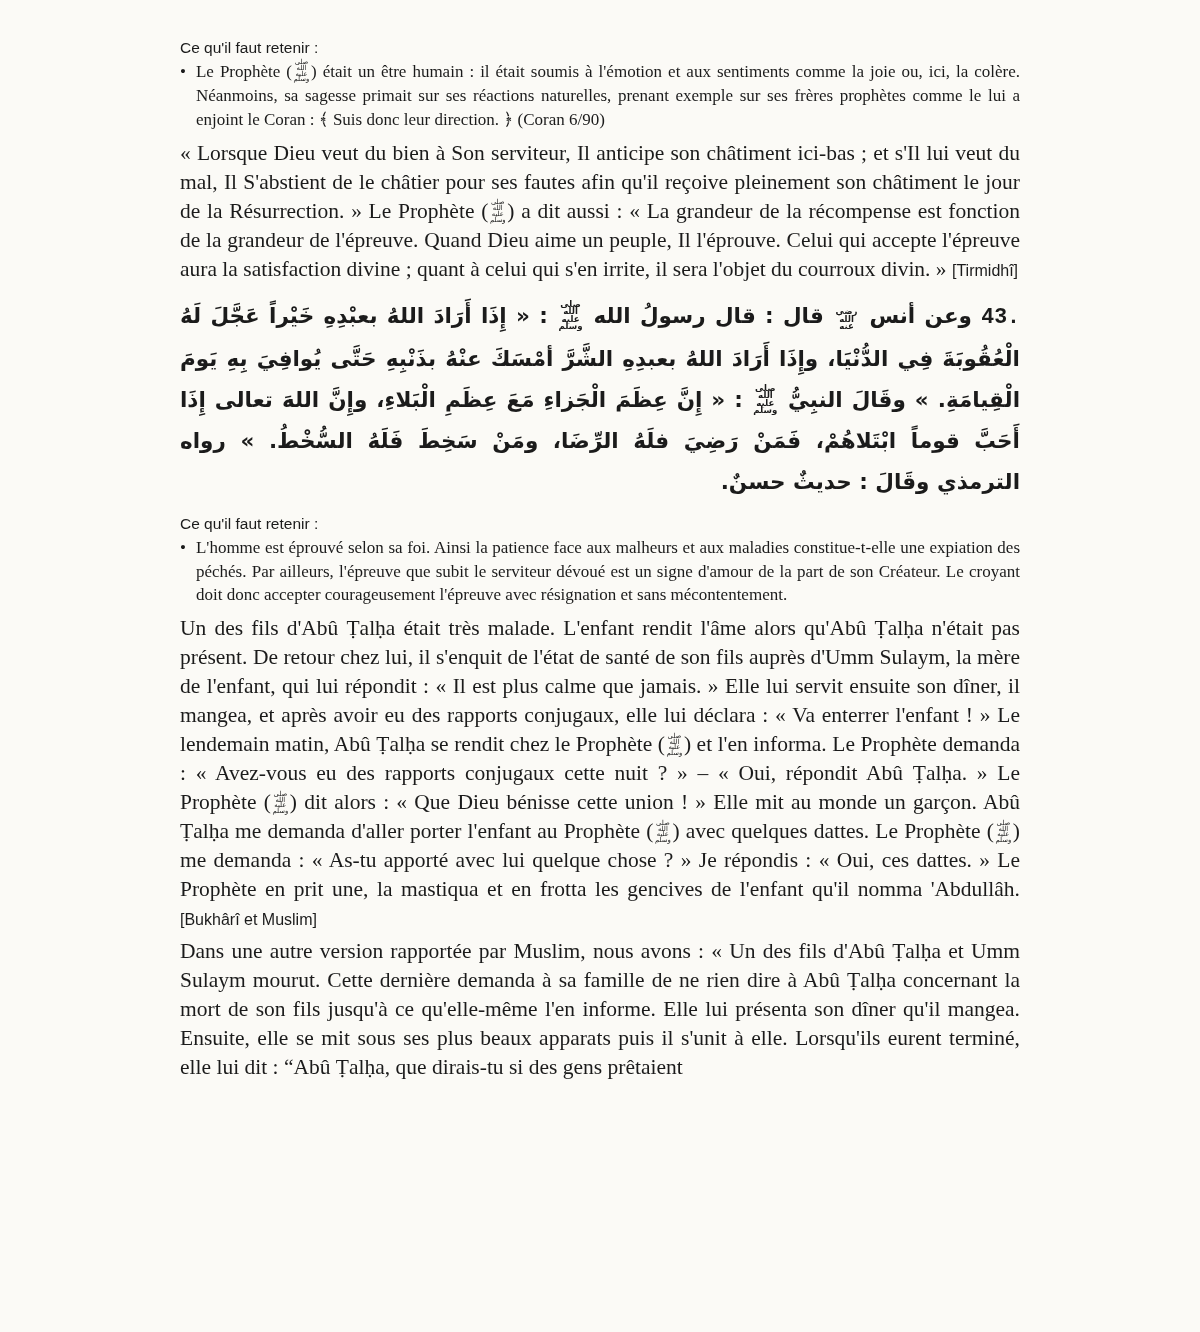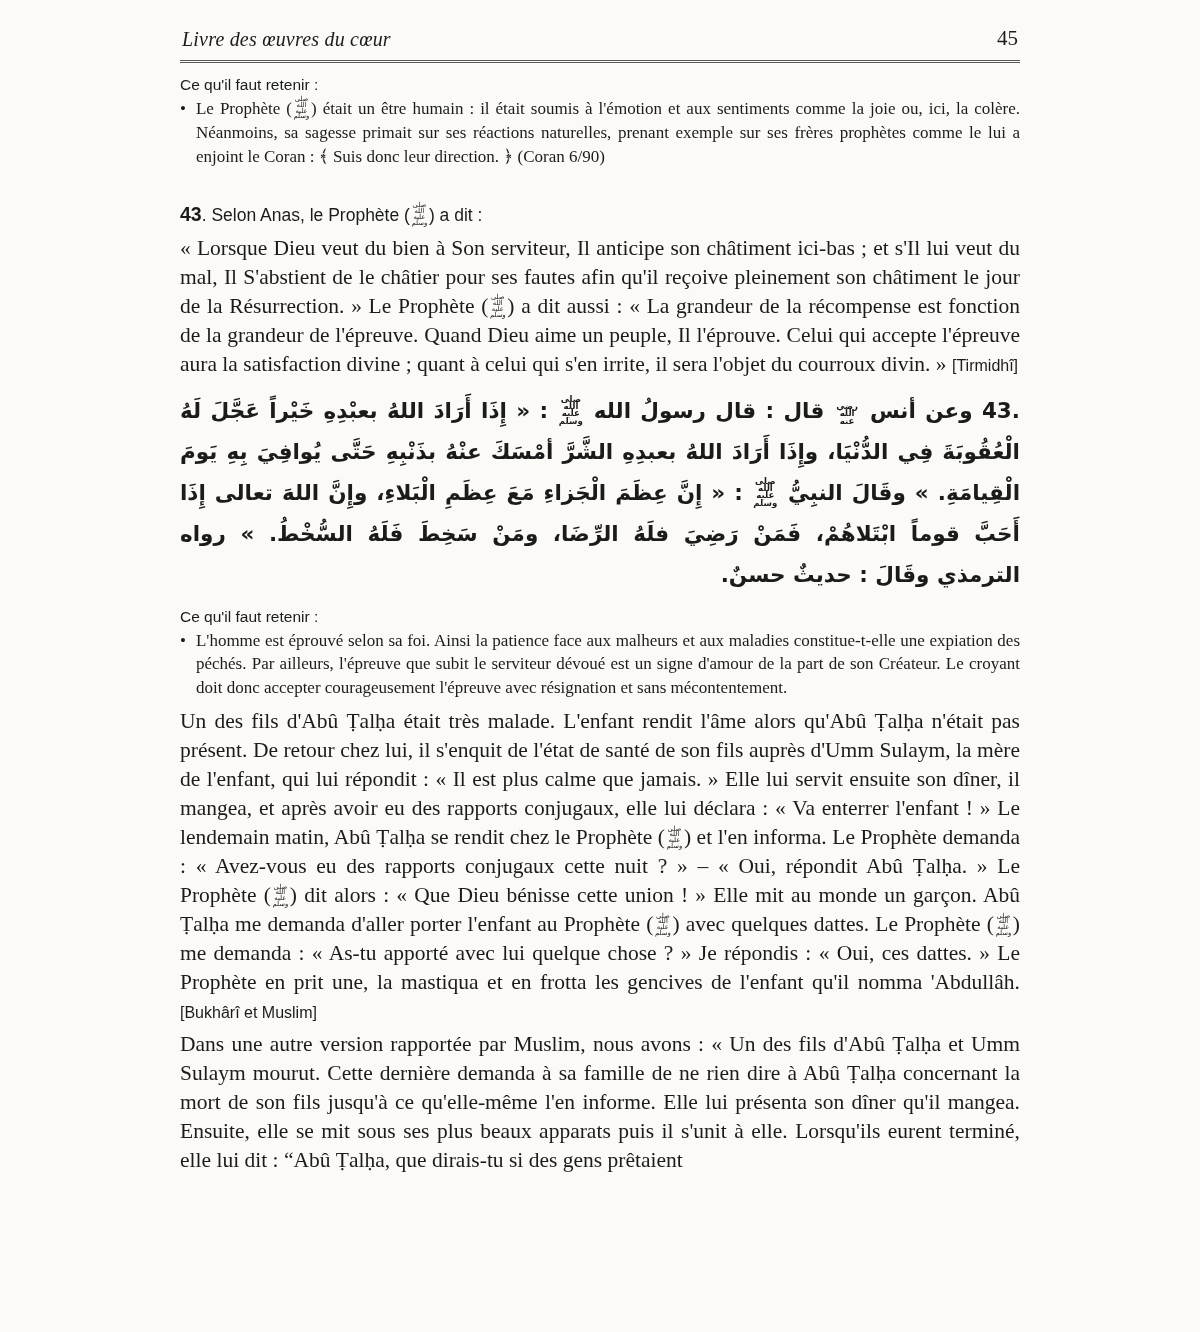--- a/index.html
+++ b/index.html
@@ -20,48 +20,43 @@
   .bullet-dot{font-family:"Liberation Serif",serif;font-size:17px;line-height:23.8px;}
   .bullet-text{margin:0;font-family:"Liberation Serif","DejaVu Serif",serif;font-size:17px;line-height:23.8px;text-align:justify;}
 
   .hadith-heading{margin:34px 0 0 0;font-family:"Liberation Sans",sans-serif;font-size:17.5px;font-weight:normal;}
   .h44{margin-top:36px;}
   .seg-b{font-weight:bold;font-size:19.5px;}
   .hadith-body{margin:7px 0 0 0;font-family:"Liberation Serif","DejaVu Serif",serif;font-size:21.5px;line-height:29px;text-align:justify;}
   .version-para{margin-top:3px;}
   .seg-i{font-style:italic;}
   .seg-ref{font-family:"Liberation Sans",sans-serif;font-size:16px;}
-  .seg-num{direction:ltr;unicode-bidi:isolate;}
+  .seg-num{direction:ltr;unicode-bidi:isolate;font-family:Liberation Mono, monospace;}
 
   
   .hg{display:inline-block;width:19px;min-width:19px;font-size:6.8px;line-height:5.8px;text-align:center;vertical-align:-4px;font-family:"DejaVu Sans",sans-serif;font-weight:normal;white-space:normal;}
   .arabic .hg{width:27px;min-width:27px;font-size:8.6px;line-height:7.2px;vertical-align:-6px;font-weight:bold;}
 </style>
 </head>
 <body>
 
 <div class="page">
   <div class="content">
 
-    <header class="page-header">
-      <span class="book-title">Livre des œuvres du cœur</span>
-      <span class="page-num">45</span>
-    </header>
 
 
     <section>
       <div class="retenir-label">Ce qu'il faut retenir :</div>
       <div class="bullet-row">
         <span class="bullet-dot">•</span>
         <p class="bullet-text"><span class="seg-t">Le Prophète (</span><span class="hg">صلى الله عليه وسلم</span><span class="seg-t">) était un être humain : il était soumis à l'émotion et aux sentiments comme la joie ou, ici, la colère. Néanmoins, sa sagesse primait sur ses réactions naturelles, prenant exemple sur ses frères prophètes comme le lui a enjoint le Coran : ﴾ Suis donc leur direction. ﴿ (Coran 6/90)</span></p>
       </div>
     </section>
 
     <section>
-      <h2 class="hadith-heading"><span class="seg-b">43</span><span class="seg-t">. Selon Anas, le Prophète (</span><span class="hg">صلى الله عليه وسلم</span><span class="seg-t">) a dit :</span></h2>
       <p class="hadith-body"><span class="seg-t">« Lorsque Dieu veut du bien à Son serviteur, Il anticipe son châtiment ici-bas ; et s'Il lui veut du mal, Il S'abstient de le châtier pour ses fautes afin qu'il reçoive pleinement son châtiment le jour de la Résurrection. » Le Prophète (</span><span class="hg">صلى الله عليه وسلم</span><span class="seg-t">) a dit aussi : « La grandeur de la récompense est fonction de la grandeur de l'épreuve. Quand Dieu aime un peuple, Il l'éprouve. Celui qui accepte l'épreuve aura la satisfaction divine ; quant à celui qui s'en irrite, il sera l'objet du courroux divin. » </span><span class="seg-ref">[Tirmidhî]</span></p>
       <p class="arabic ar-mid" dir="rtl" lang="ar"><span class="seg-num">43.</span><span class="seg-t"> وعن أنس </span><span class="hg">رضي الله عنه</span><span class="seg-t"> قال : قال رسولُ الله </span><span class="hg">صلى الله عليه وسلم</span><span class="seg-t"> : « إِذَا أَرَادَ اللهُ بعبْدِهِ خَيْراً عَجَّلَ لَهُ الْعُقُوبَةَ فِي الدُّنْيَا، وإِذَا أَرَادَ اللهُ بعبدِهِ الشَّرَّ أمْسَكَ عنْهُ بذَنْبِهِ حَتَّى يُوافِيَ بِهِ يَومَ الْقِيامَةِ. » وقَالَ النبِيُّ </span><span class="hg">صلى الله عليه وسلم</span><span class="seg-t"> : « إِنَّ عِظَمَ الْجَزاءِ مَعَ عِظَمِ الْبَلاءِ، وإِنَّ اللهَ تعالى إِذَا أَحَبَّ قوماً ابْتَلاهُمْ، فَمَنْ رَضِيَ فلَهُ الرِّضَا، ومَنْ سَخِطَ فَلَهُ السُّخْطُ. » رواه الترمذي وقَالَ : حديثٌ حسنٌ.</span></p>
     </section>
 
     <section>
       <div class="retenir-label">Ce qu'il faut retenir :</div>
       <div class="bullet-row">
         <span class="bullet-dot">•</span>
         <p class="bullet-text">L'homme est éprouvé selon sa foi. Ainsi la patience face aux malheurs et aux maladies constitue-t-elle une expiation des péchés. Par ailleurs, l'épreuve que subit le serviteur dévoué est un signe d'amour de la part de son Créateur. Le croyant doit donc accepter courageusement l'épreuve avec résignation et sans mécontentement.</p>
       </div>

